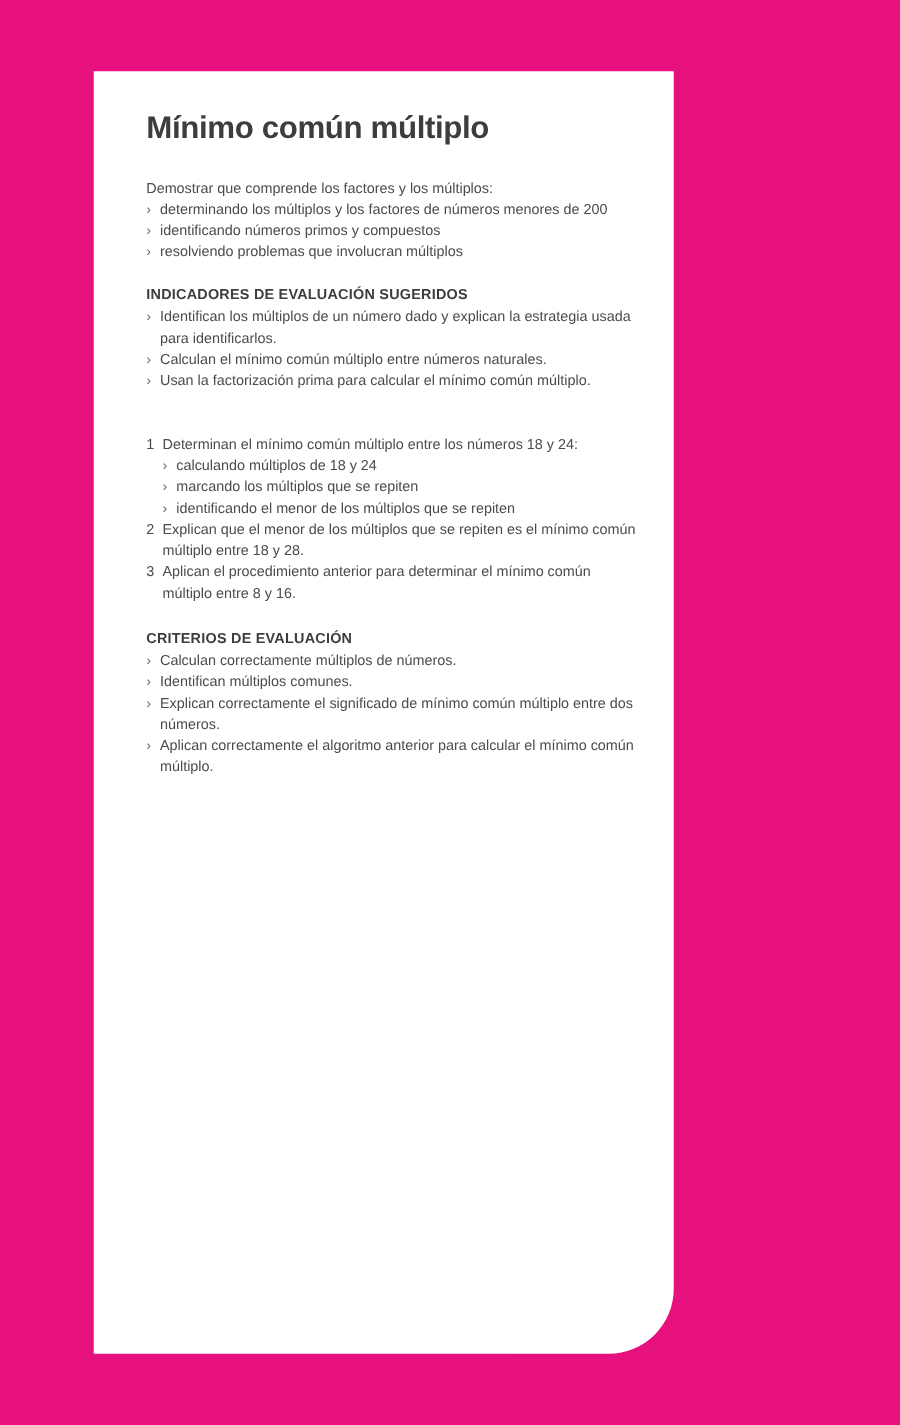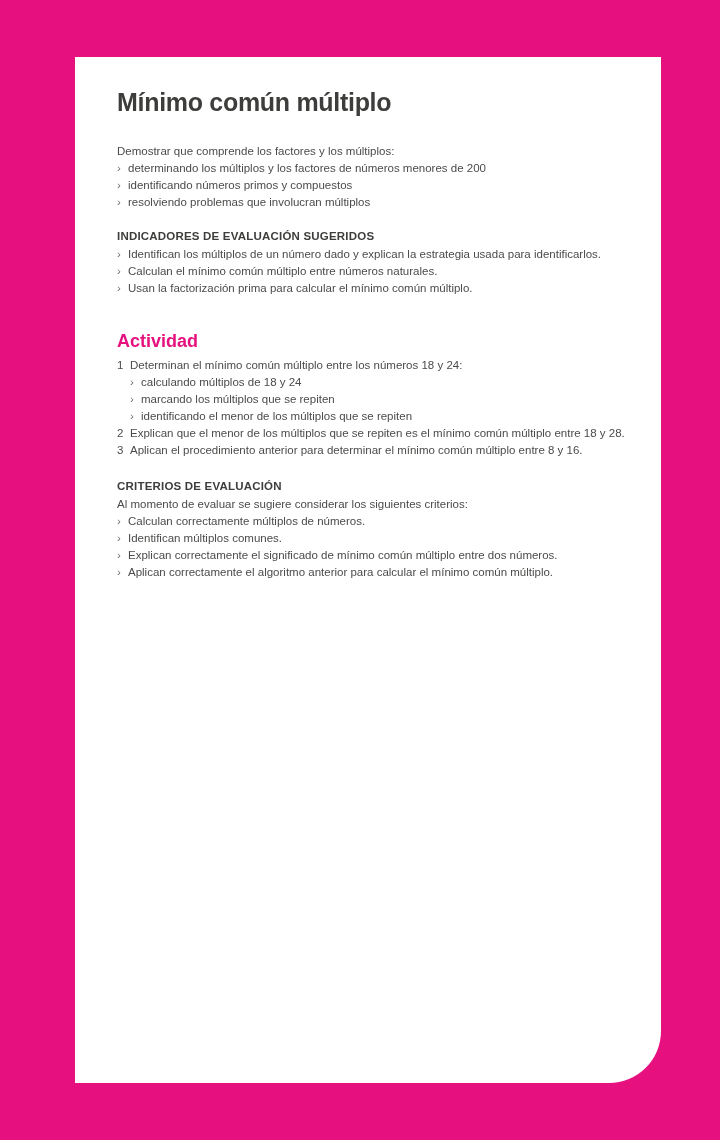--- a/index.html
+++ b/index.html
@@ -6,21 +6,21 @@
   html,body { width:720px; height:1140px; }
   body {
     background: var(--accent, #e6117e);
     font-family: "Liberation Sans", sans-serif;
     position: relative;
     overflow: hidden;
   }
   .card {
     position:absolute;
     left:75px; top:57px;
-    width:586px; height:1026px;
+    width:464px; height:1026px;
     background:#ffffff;
     border-radius:0 0 52px 0;
     padding:31px 28px 0 42px;
   }
   .title {
     font-size:25px;
     font-weight:bold;
     color: var(--heading, #3d3d3c);
     letter-spacing:-0.3px;
     margin-bottom:26px;
@@ -98,21 +98,20 @@
       <span class="chev">›</span>
       <span class="btxt">Calculan el mínimo común múltiplo entre números naturales.</span>
     </div>
     <div class="brow">
       <span class="chev">›</span>
       <span class="btxt">Usan la factorización prima para calcular el mínimo común múltiplo.</span>
     </div>
   </div>
 
   <div class="section-act">
-    <h2 class="act-heading accent">Actividad</h2>
 
     <div class="nrow">
       <span class="nnum">1</span>
       <span class="ntxt">Determinan el mínimo común múltiplo entre los números 18 y 24:</span>
     </div>
     <div class="subrows">
       <div class="brow">
         <span class="chev">›</span>
         <span class="btxt">calculando múltiplos de 18 y 24</span>
       </div>
@@ -131,21 +130,20 @@
       <span class="ntxt">Explican que el menor de los múltiplos que se repiten es el mínimo común múltiplo entre 18 y 28.</span>
     </div>
     <div class="nrow">
       <span class="nnum">3</span>
       <span class="ntxt">Aplican el procedimiento anterior para determinar el mínimo común múltiplo entre 8 y 16.</span>
     </div>
   </div>
 
   <div class="section-crit">
     <h3 class="sub-heading">CRITERIOS DE EVALUACIÓN</h3>
-    <p class="txt">Al momento de evaluar se sugiere considerar los siguientes criterios:</p>
     <div class="brow">
       <span class="chev">›</span>
       <span class="btxt">Calculan correctamente múltiplos de números.</span>
     </div>
     <div class="brow">
       <span class="chev">›</span>
       <span class="btxt">Identifican múltiplos comunes.</span>
     </div>
     <div class="brow">
       <span class="chev">›</span>

